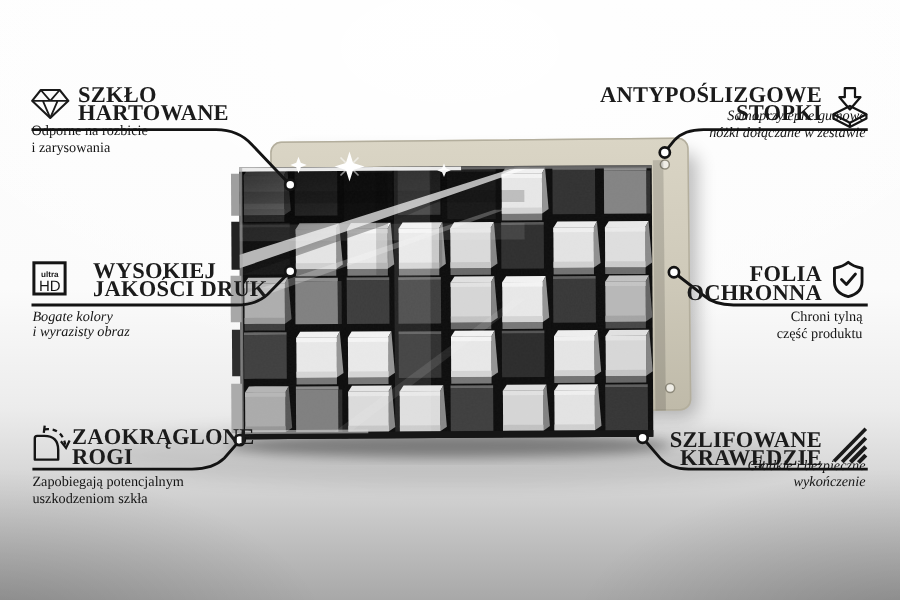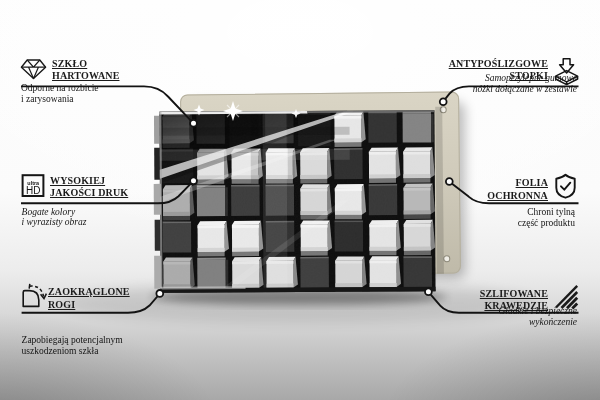--- a/index.html
+++ b/index.html
@@ -8,22 +8,22 @@
   .bg { position:absolute; inset:0;
         background:
           radial-gradient(120% 90% at 50% 8%, rgba(255,255,255,0.9) 0%, rgba(255,255,255,0) 60%),
           linear-gradient(180deg,#fdfdfd 0%,#fbfbfb 48%,#ececec 68%,#d2d2d2 82%,#a8a8a8 100%);
       }
   .vig { position:absolute; inset:0;
         background:
           radial-gradient(55% 40% at -2% 106%, rgba(0,0,0,0.20) 0%, rgba(0,0,0,0) 70%),
           radial-gradient(55% 40% at 102% 106%, rgba(0,0,0,0.20) 0%, rgba(0,0,0,0) 70%);
       }
-  .hd { position:absolute; font-weight:bold; font-size:10px; line-height:12.5px;
-        letter-spacing:0.15px; color:#1b1b1b; white-space:nowrap;text-decoration:underline; }
+  .hd { position:absolute; font-weight:bold; font-size:15px; line-height:12.5px;
+        letter-spacing:0.15px; color:#1b1b1b; white-space:nowrap; }
   .bd { position:absolute; font-size:9.5px; line-height:10.5px; color:#141414; white-space:nowrap; }
   .r { text-align:right; }
   svg.scene { position:absolute; left:0; top:0; }
 </style>
 </head>
 <body>
 
 <div class="bg"></div>
 
 <div class="vig"></div>
@@ -473,27 +473,27 @@
     <path d="M561.5,308 L577.2,292" stroke-width="2.6"></path>
     <path d="M567,308.2 L577.2,297.8" stroke-width="2.8"></path>
     <path d="M572.3,308.4 L577.2,303.4" stroke-width="2.8"></path>
   </g>
 </svg>
 
 <div class="hd" style="left:52px; top:57.6px;">SZKŁO<br>HARTOWANE</div>
 
 <div class="bd" style="left:21px; top:83px;">Odporne na rozbicie<br>i zarysowania</div>
 
-<div class="hd" style="left:50px; top:174.9px;">WYSOKIEJ<br>JAKOŚCI DRUK</div>
+<div class="hd" style="left:62px; top:174.9px;">WYSOKIEJ<br>JAKOŚCI DRUK</div>
 
 <div class="bd" style="left:21.6px; top:206.8px;font-style:italic;">Bogate kolory<br>i wyrazisty obraz</div>
 
 <div class="hd" style="left:48px; top:286.1px;">ZAOKRĄGLONE<br>ROGI</div>
 
-<div class="bd" style="left:21.6px; top:335px;">Zapobiegają potencjalnym<br>uszkodzeniom szkła</div>
+<div class="bd" style="left:21.6px; top:317px;">Zapobiegają potencjalnym<br>uszkodzeniom szkła</div>
 
 <div class="hd r" style="right:52px; top:57.7px;">ANTYPOŚLIZGOWE<br>STOPKI</div>
 
 <div class="bd r" style="right:23px; top:73px;font-style:italic;">Samoprzylepne gumowe<br>nóżki dołączane w zestawie</div>
 
 <div class="hd r" style="right:52px; top:177px;">FOLIA<br>OCHRONNA</div>
 
 <div class="bd r" style="right:25px; top:207px;margin-left:44px;">Chroni tylną<br>część produktu</div>
 
 <div class="hd r" style="right:52px; top:287.5px;">SZLIFOWANE<br>KRAWĘDZIE</div>

